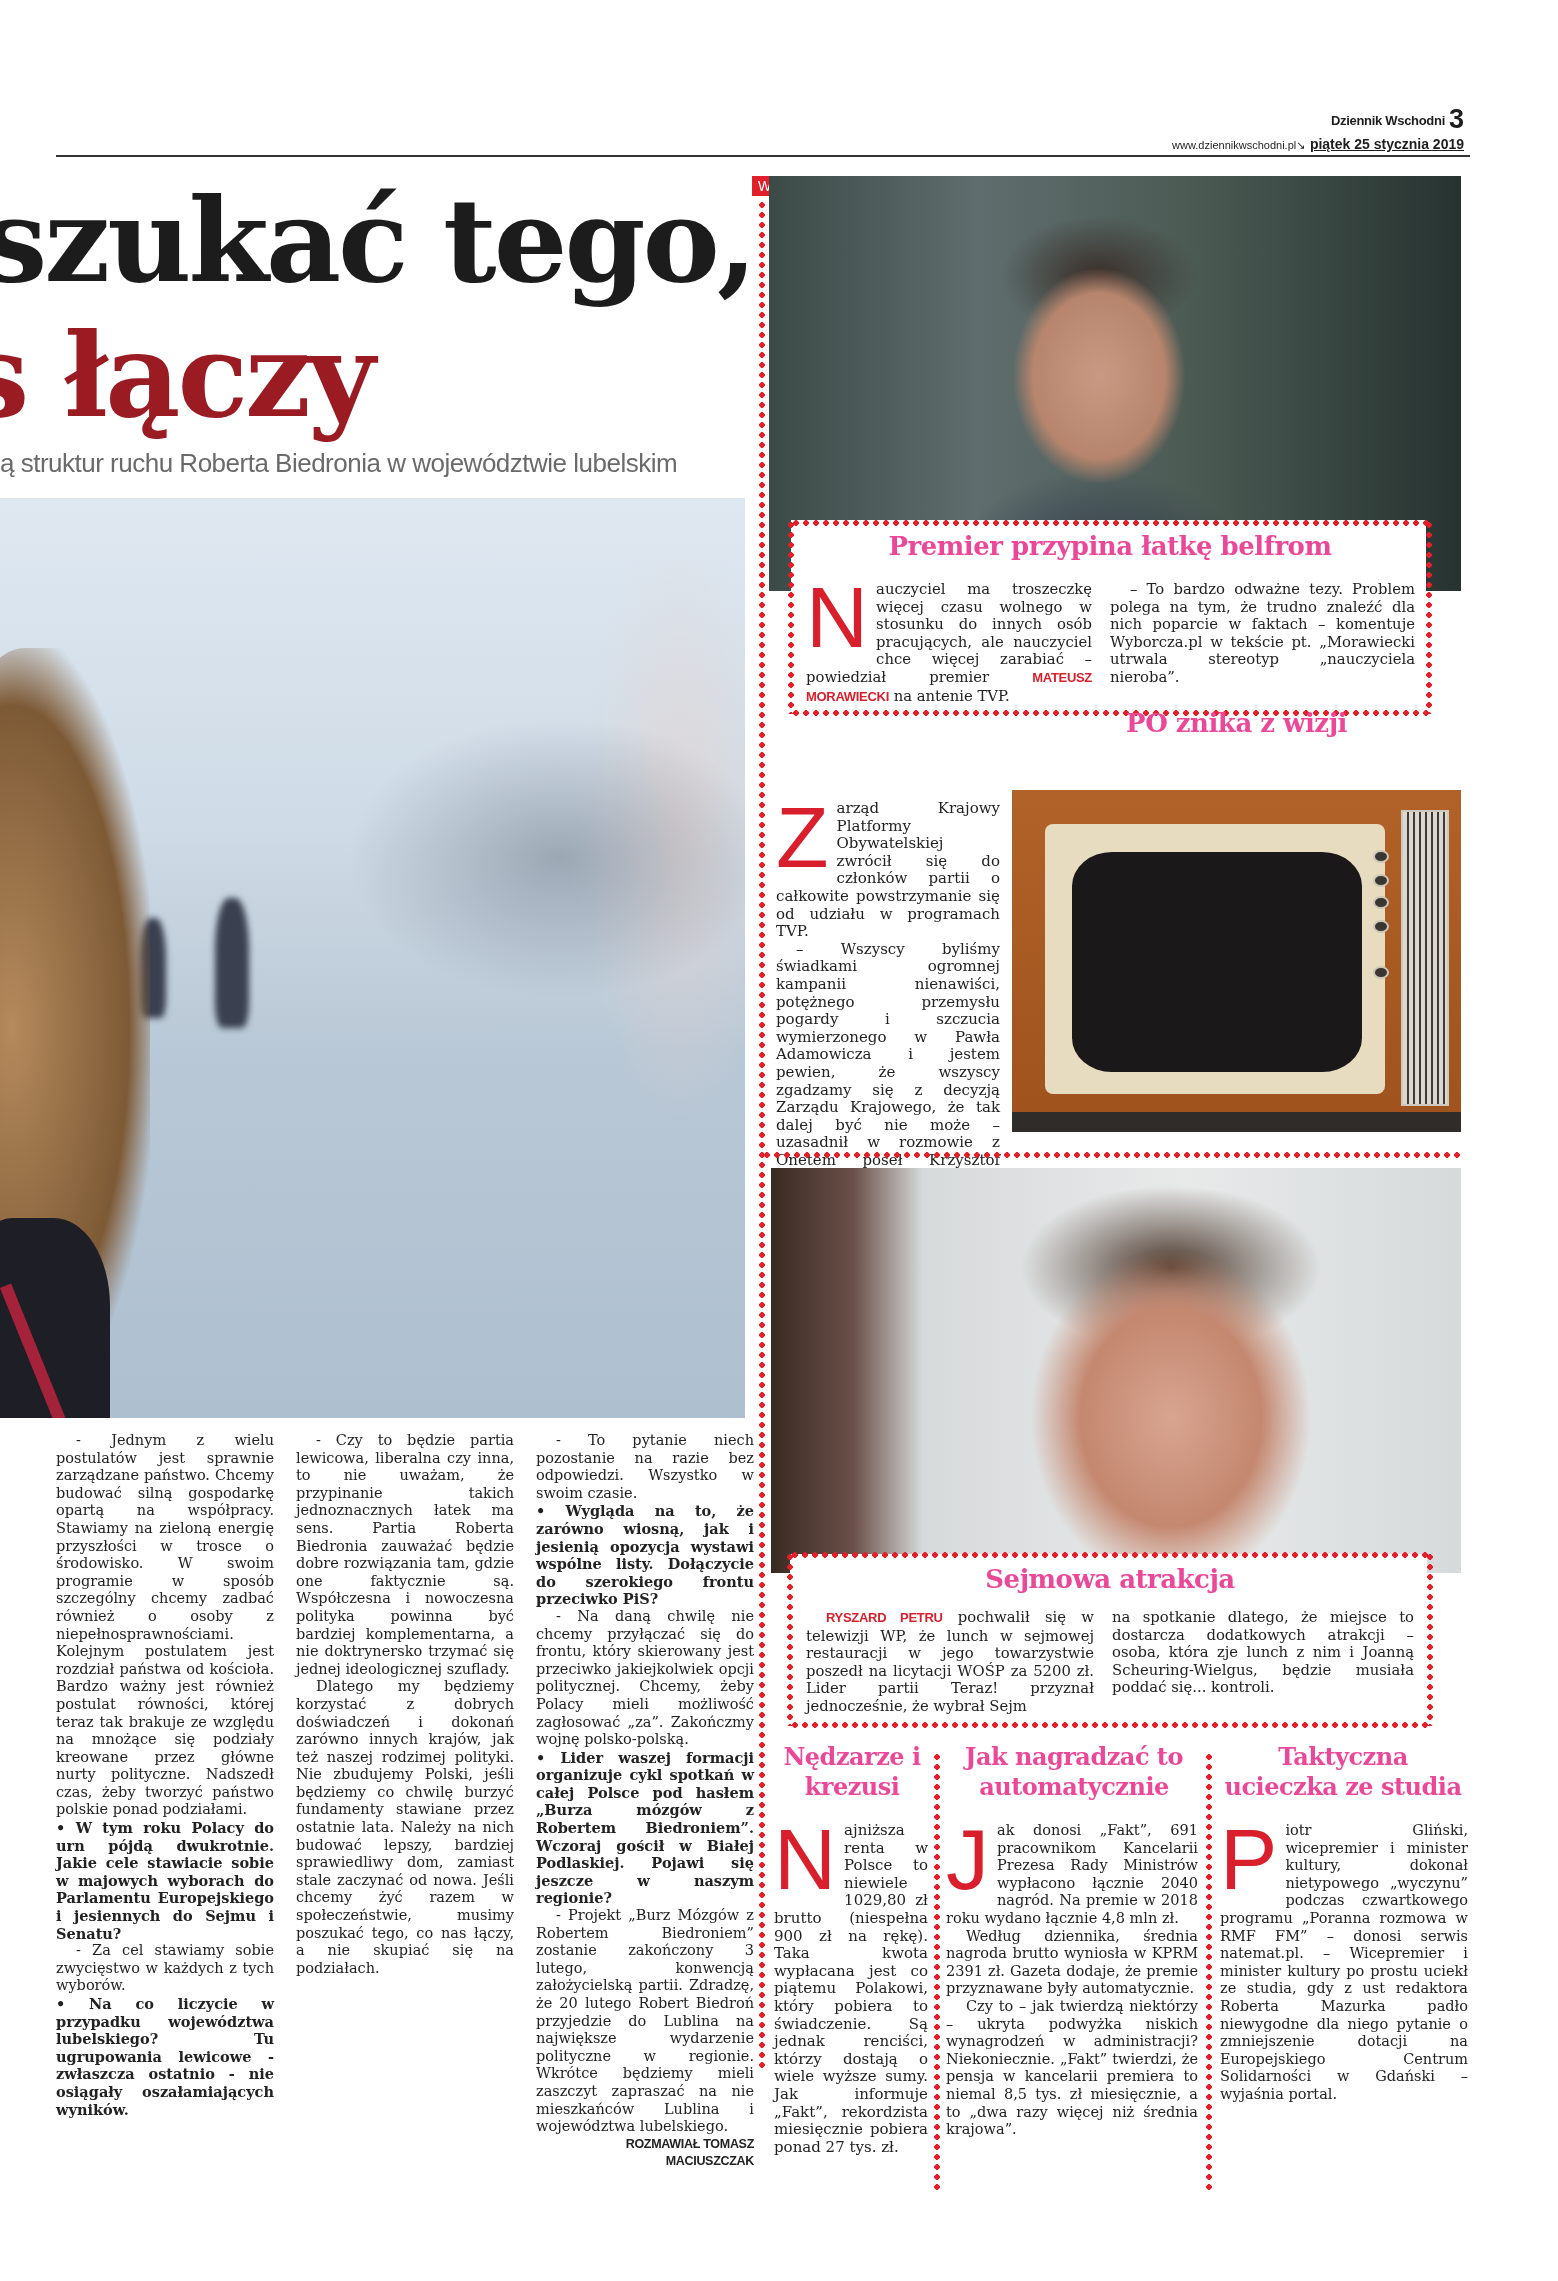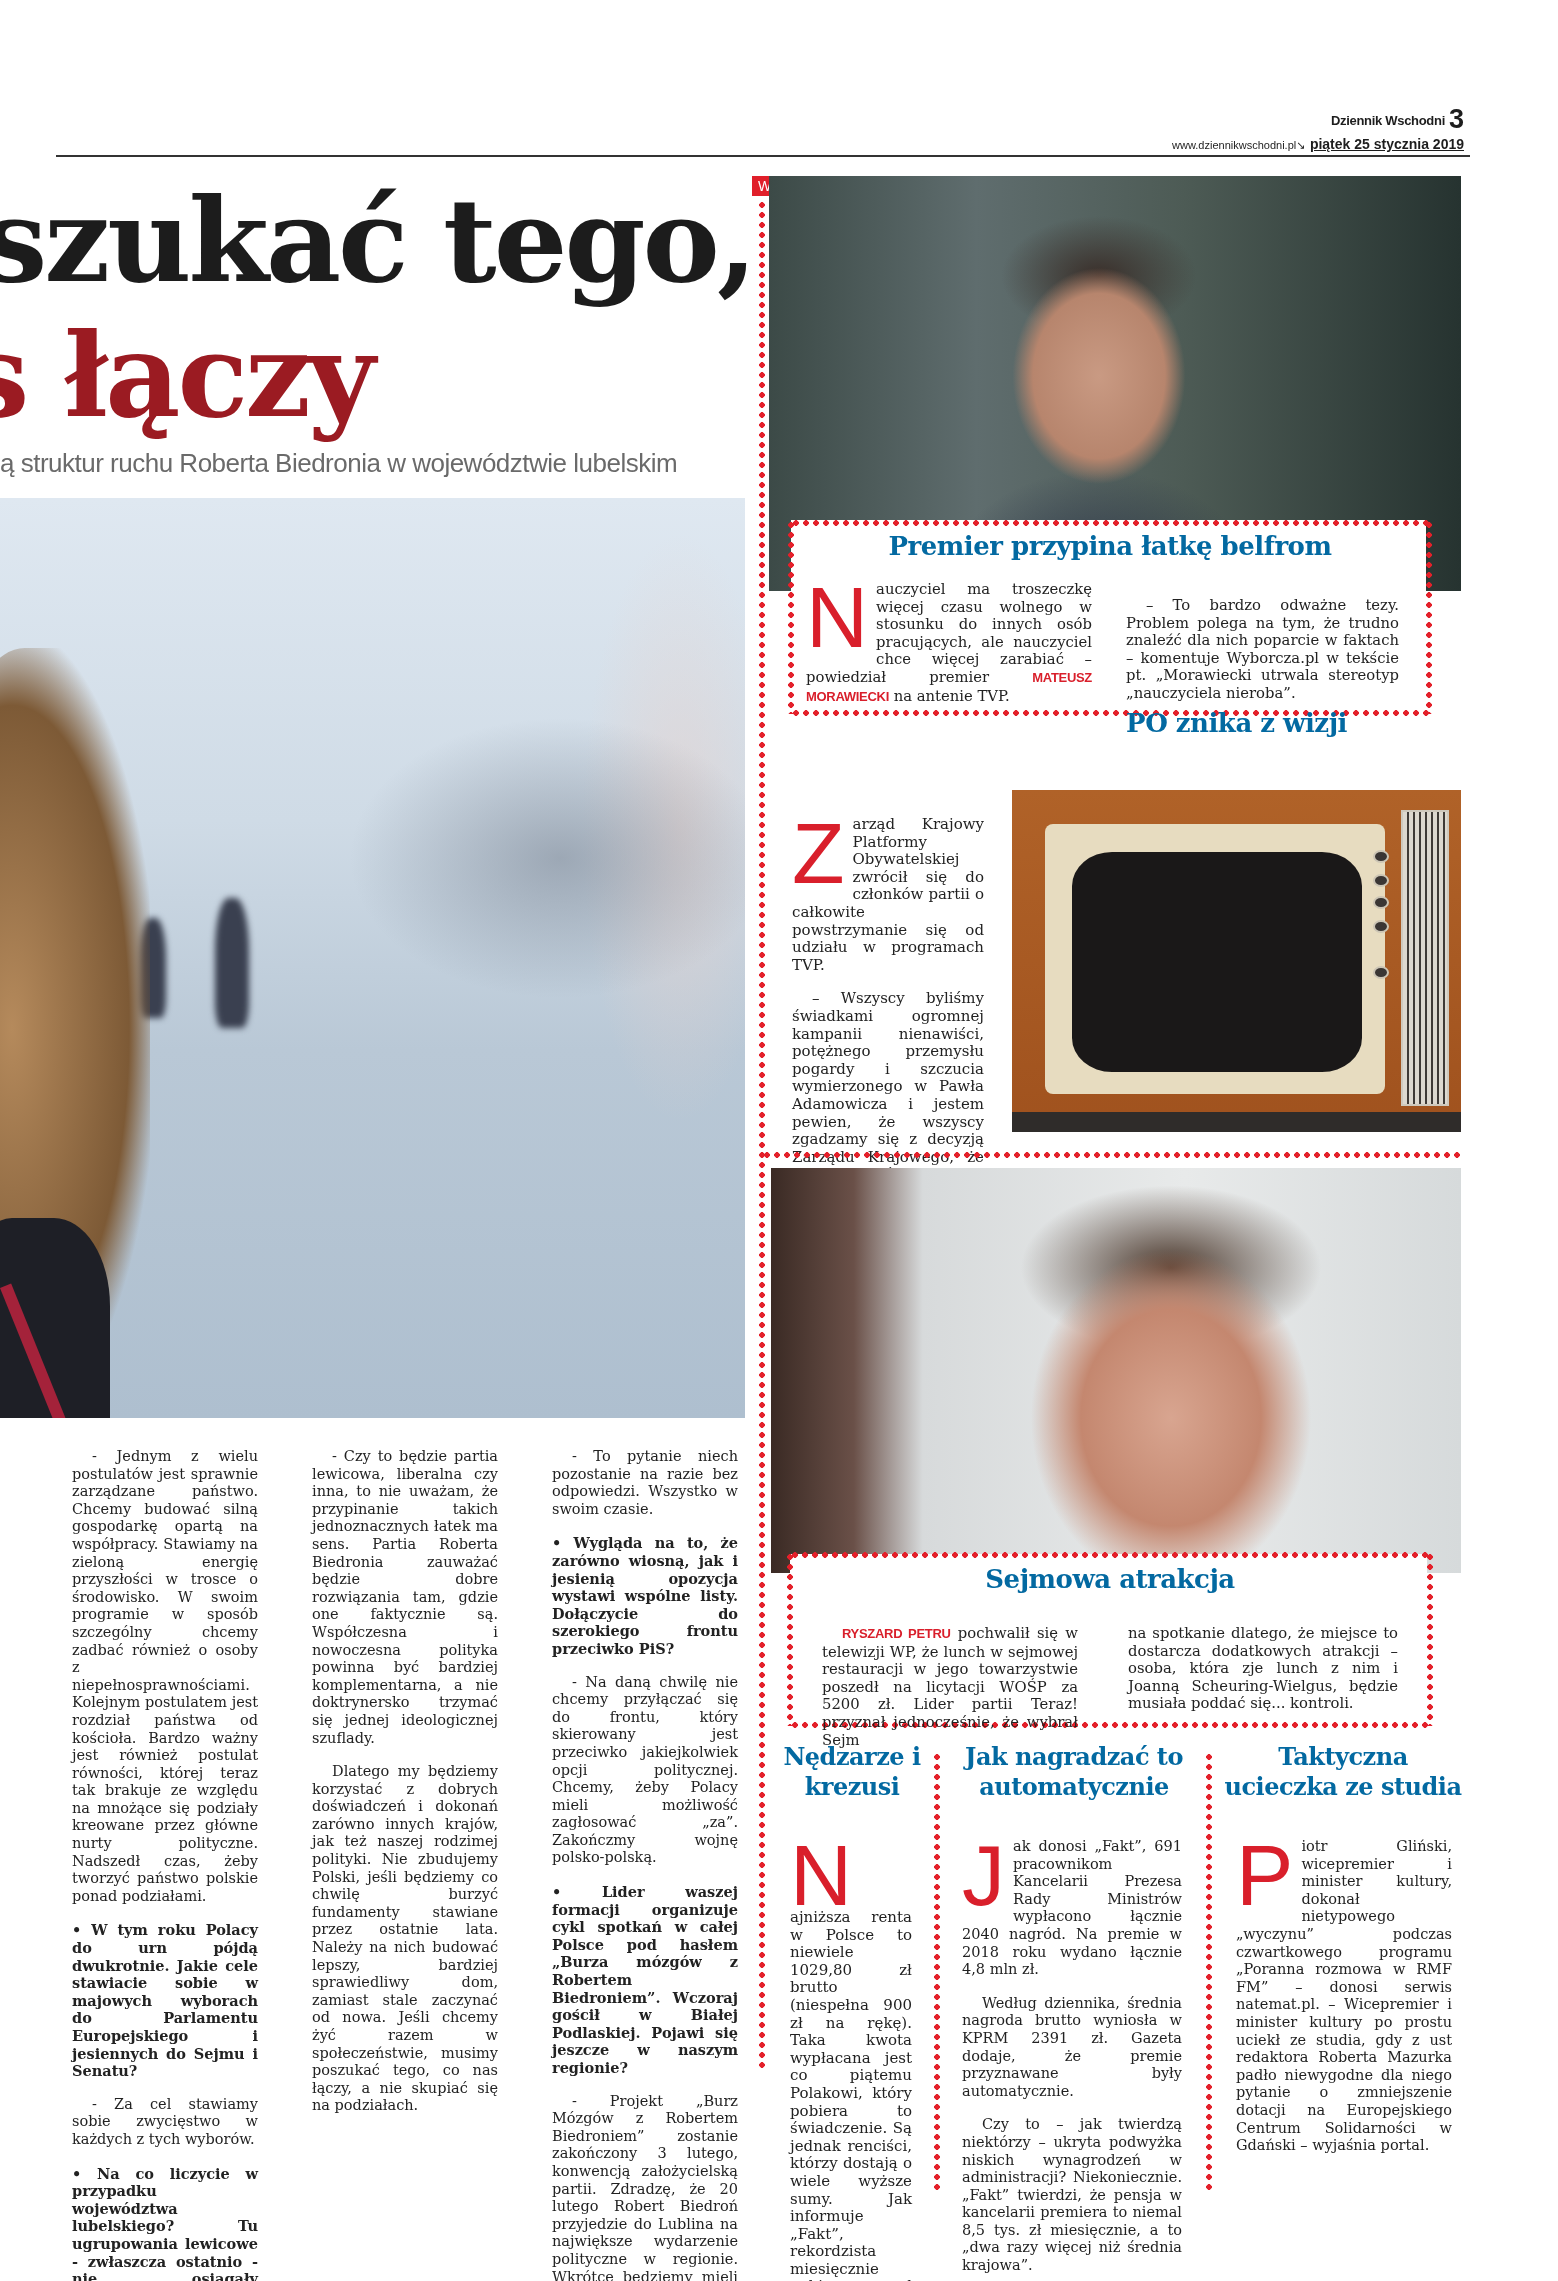--- a/index.html
+++ b/index.html
@@ -27,23 +27,23 @@
   .photo-main .walker { position:absolute; background:#3a4050; border-radius:40% 40% 20% 20%; filter:blur(3px); }
   .dots-v { width:6px; background-image:radial-gradient(circle, #e3202a 2.6px, transparent 3px); background-size:6px 10px; background-repeat:repeat-y; }
   .dots-h { height:6px; background-image:radial-gradient(circle, #e3202a 2.6px, transparent 3px); background-size:10px 6px; background-repeat:repeat-x; }
   .tag { left:752px; top:176px; height:20px; padding:0 6px; background:#e01f2a; color:#fff; font-family:"Liberation Sans", sans-serif; font-size:14px; line-height:20px; letter-spacing:-0.3px; }
   .photo-pm { left:769px; top:176px; width:692px; height:415px; background:
     radial-gradient(ellipse 120px 150px at 330px 200px, #c99a83 0%, #b7856d 55%, transparent 72%),
     radial-gradient(ellipse 130px 80px at 330px 100px, #3a2f2a 0%, transparent 75%),
     radial-gradient(ellipse 230px 180px at 330px 420px, #283146 0%, transparent 70%),
     linear-gradient(90deg, #3c4a47 0%, #5f6d6e 30%, #4d5b55 60%, #263330 100%); overflow:hidden; }
   .box { background:#fff; }
-  .box-title { font-family:"DejaVu Serif", serif; font-weight:bold; text-align:center; color:#0369a1; letter-spacing:-0.5px; }
+  .box-title { font-family:"DejaVu Serif", serif; font-weight:bold; text-align:center; color:#ec4899; letter-spacing:-0.5px; }
   .col-text { font-family:"DejaVu Serif", serif; font-size:14.5px; line-height:17.6px; text-align:justify; hyphens:auto; color:#222; }
-  .col-text p { margin:16px; text-indent:20px; }
+  .col-text p { margin:0; text-indent:20px; }
   .col-text p.noind { text-indent:0; }
   .col-text p.q { text-indent:0; font-weight:bold; }
   .dropcap { float:left; font-family:"Liberation Sans", sans-serif; font-weight:normal; color:#d91f2b; font-size:86px; line-height:68px; margin:3px 8px 0 0; }
   .red-name { color:#d91f2b; font-family:"Liberation Sans", sans-serif; font-weight:bold; font-size:13px; letter-spacing:-0.3px; }
   .tv { left:1012px; top:790px; width:449px; height:342px; background:linear-gradient(180deg,#b06228,#a0521e); overflow:hidden; }
   .tv .frame { position:absolute; left:33px; top:34px; width:340px; height:270px; background:#e7dcc0; border-radius:8px; }
   .tv .screen { position:absolute; left:60px; top:62px; width:290px; height:220px; background:#1a1818; border-radius:40px/34px; }
   .tv .grille { position:absolute; right:12px; top:20px; width:44px; height:292px; background:repeating-linear-gradient(90deg,#dcd8cf 0 4px,#3e3a36 4px 6px); border:2px solid #cfc9bd; }
   .tv .knob { position:absolute; right:72px; width:12px; height:9px; background:#3a3634; border:2px solid #ccc5b5; border-radius:50%; }
   .tv .base { position:absolute; left:0; bottom:0; width:100%; height:20px; background:#2f2c2a; }

